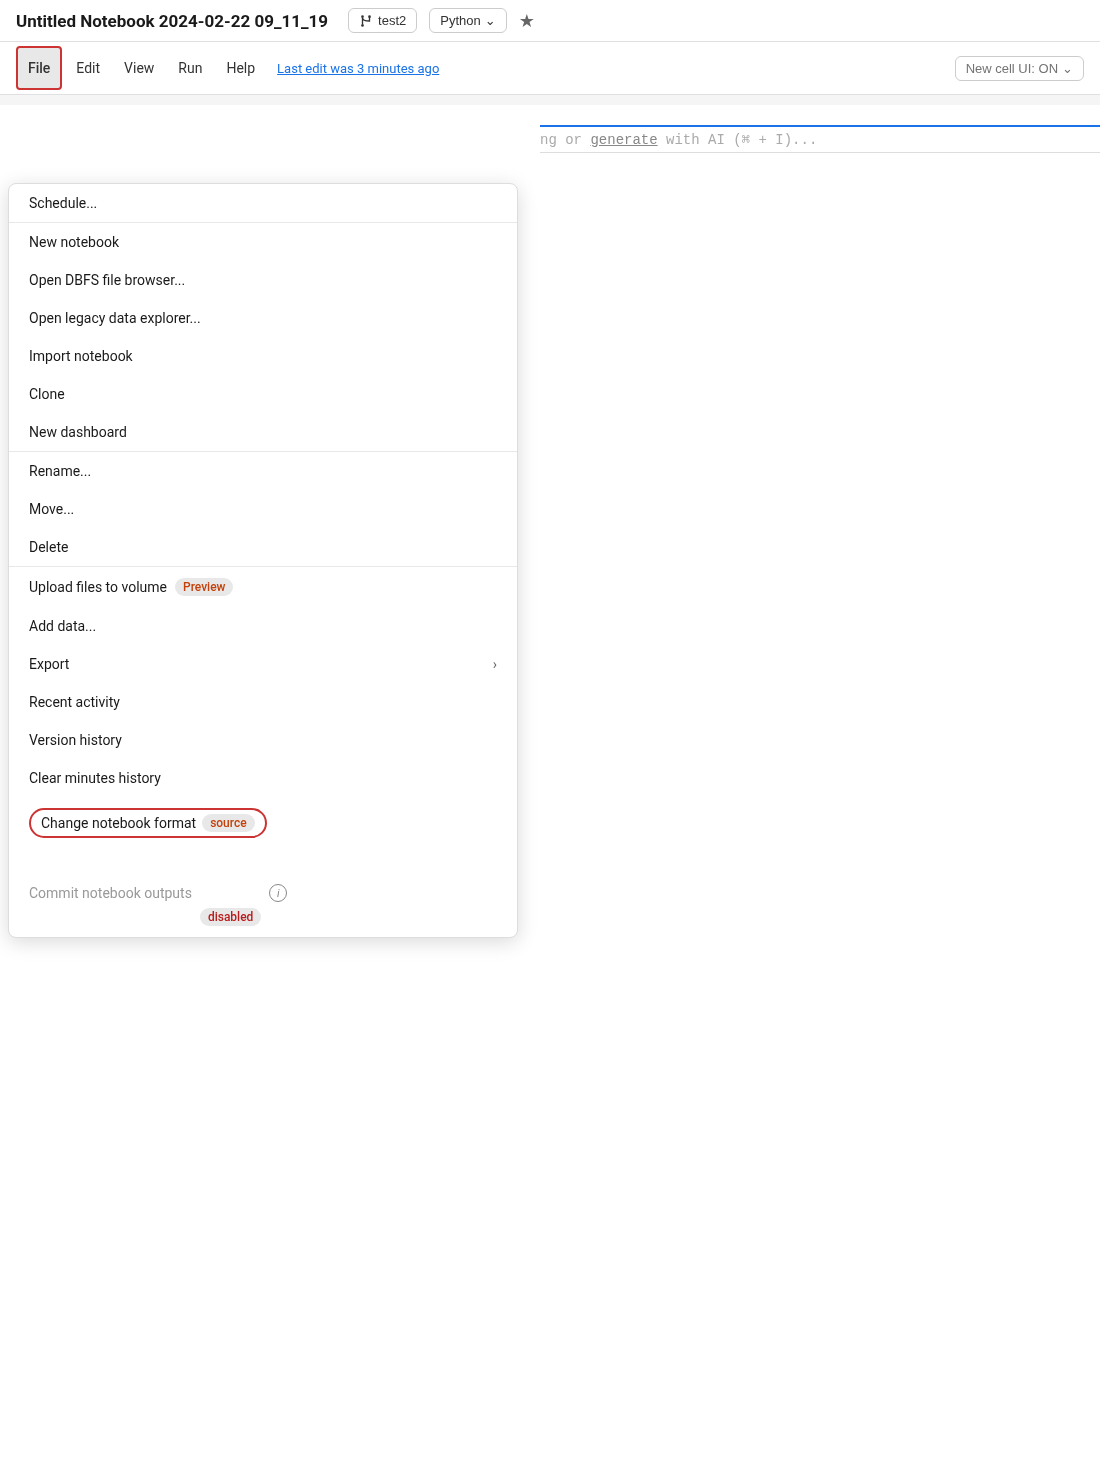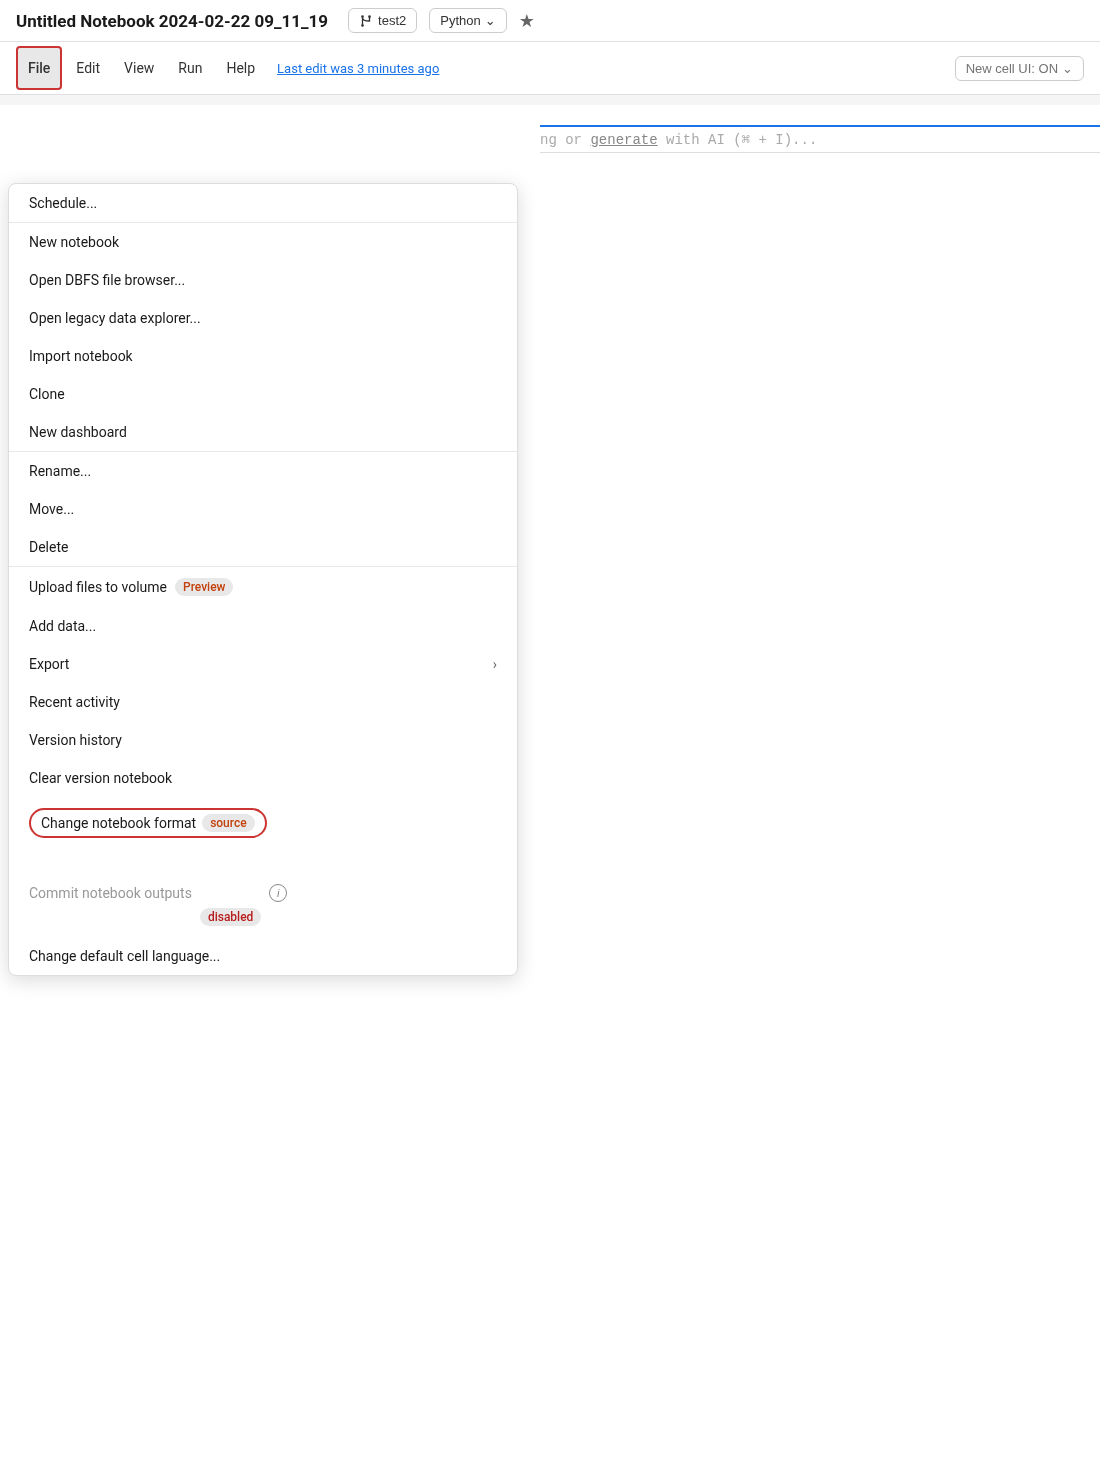--- a/index.html
+++ b/index.html
@@ -354,41 +354,36 @@
           <span>Recent activity</span>
         </span>
       </div>
       <div class="dropdown-item">
         <span class="item-label">
           <span>Version history</span>
         </span>
       </div>
       <div class="dropdown-item">
         <span class="item-label">
-          <span>Clear version notebook</span>
+          <span>Clear minutes history</span>
         </span>
       </div>
 
       <div class="dropdown-item highlighted">
         <span class="item-label">
           <span class="highlight-circle">
             <span>Change notebook format</span>
             <span class="badge">source</span>
           </span>
         </span>
       </div>
 
       <div class="dropdown-item disabled-item">
         <span class="item-label">
           <span>Commit notebook outputs</span>
           <span class="badge disabled-badge">disabled</span>
           <span class="info-icon">i</span>
         </span>
       </div>
-      <div class="dropdown-item">
-        <span class="item-label">
-          <span>Change default cell language...</span>
-        </span>
-      </div>
     </div>
 
   </div>
 </div>
 
 </body></html>

